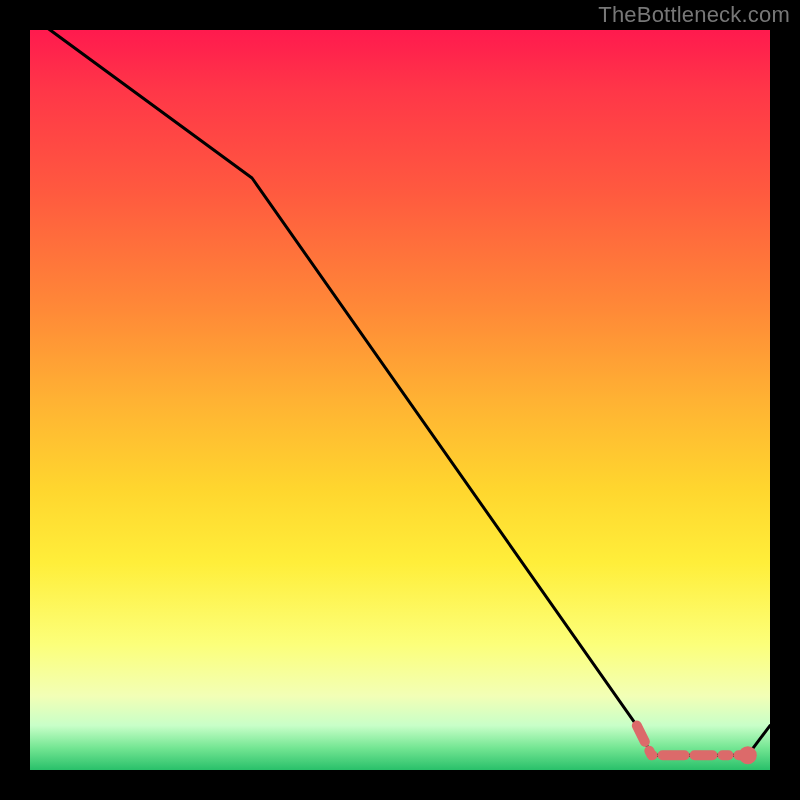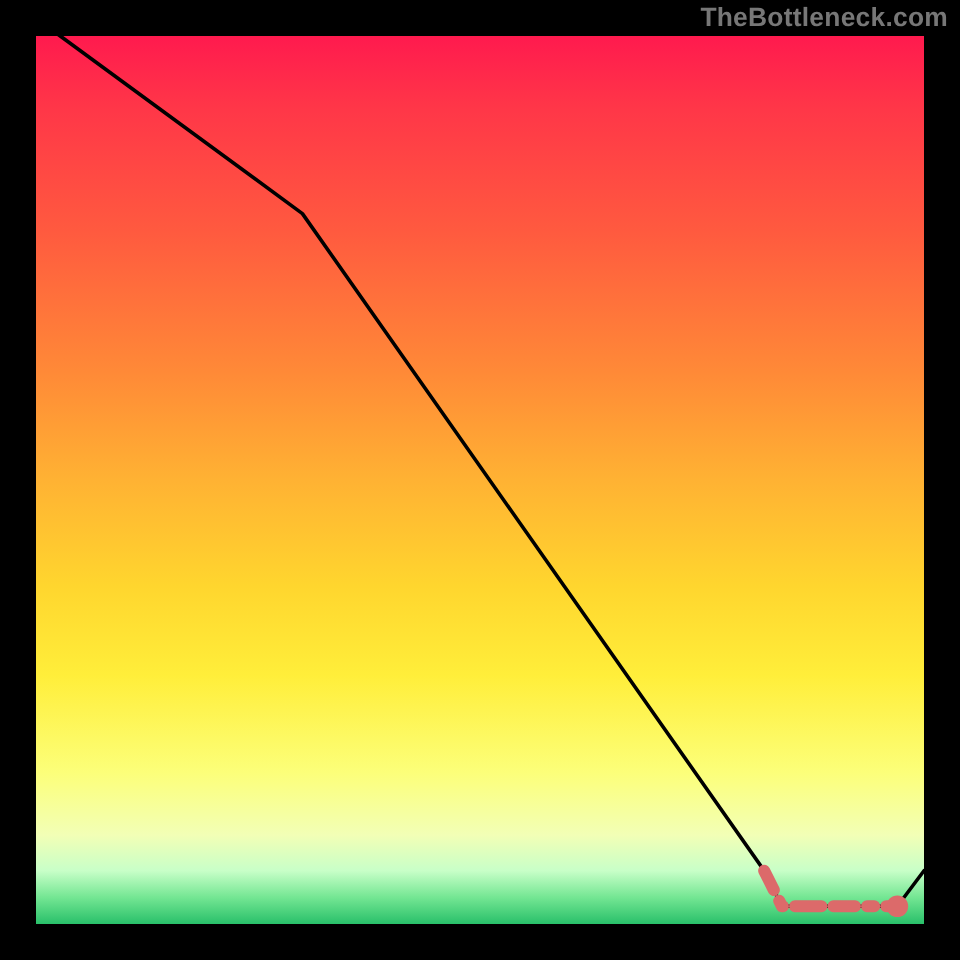--- a/index.html
+++ b/index.html
@@ -16,21 +16,21 @@
     width: 800px;
     height: 800px;
     background: #000;
   }
   .watermark {
     position: absolute;
     top: 2px;
     right: 10px;
     color: #777;
     font-size: 22px;
-    font-weight: 700;
+    font-weight: 400;
     letter-spacing: 0.2px;
     user-select: none;
   }
   .plot {
     position: absolute;
     left: 30px;
     top: 30px;
     width: 740px;
     height: 740px;
     

